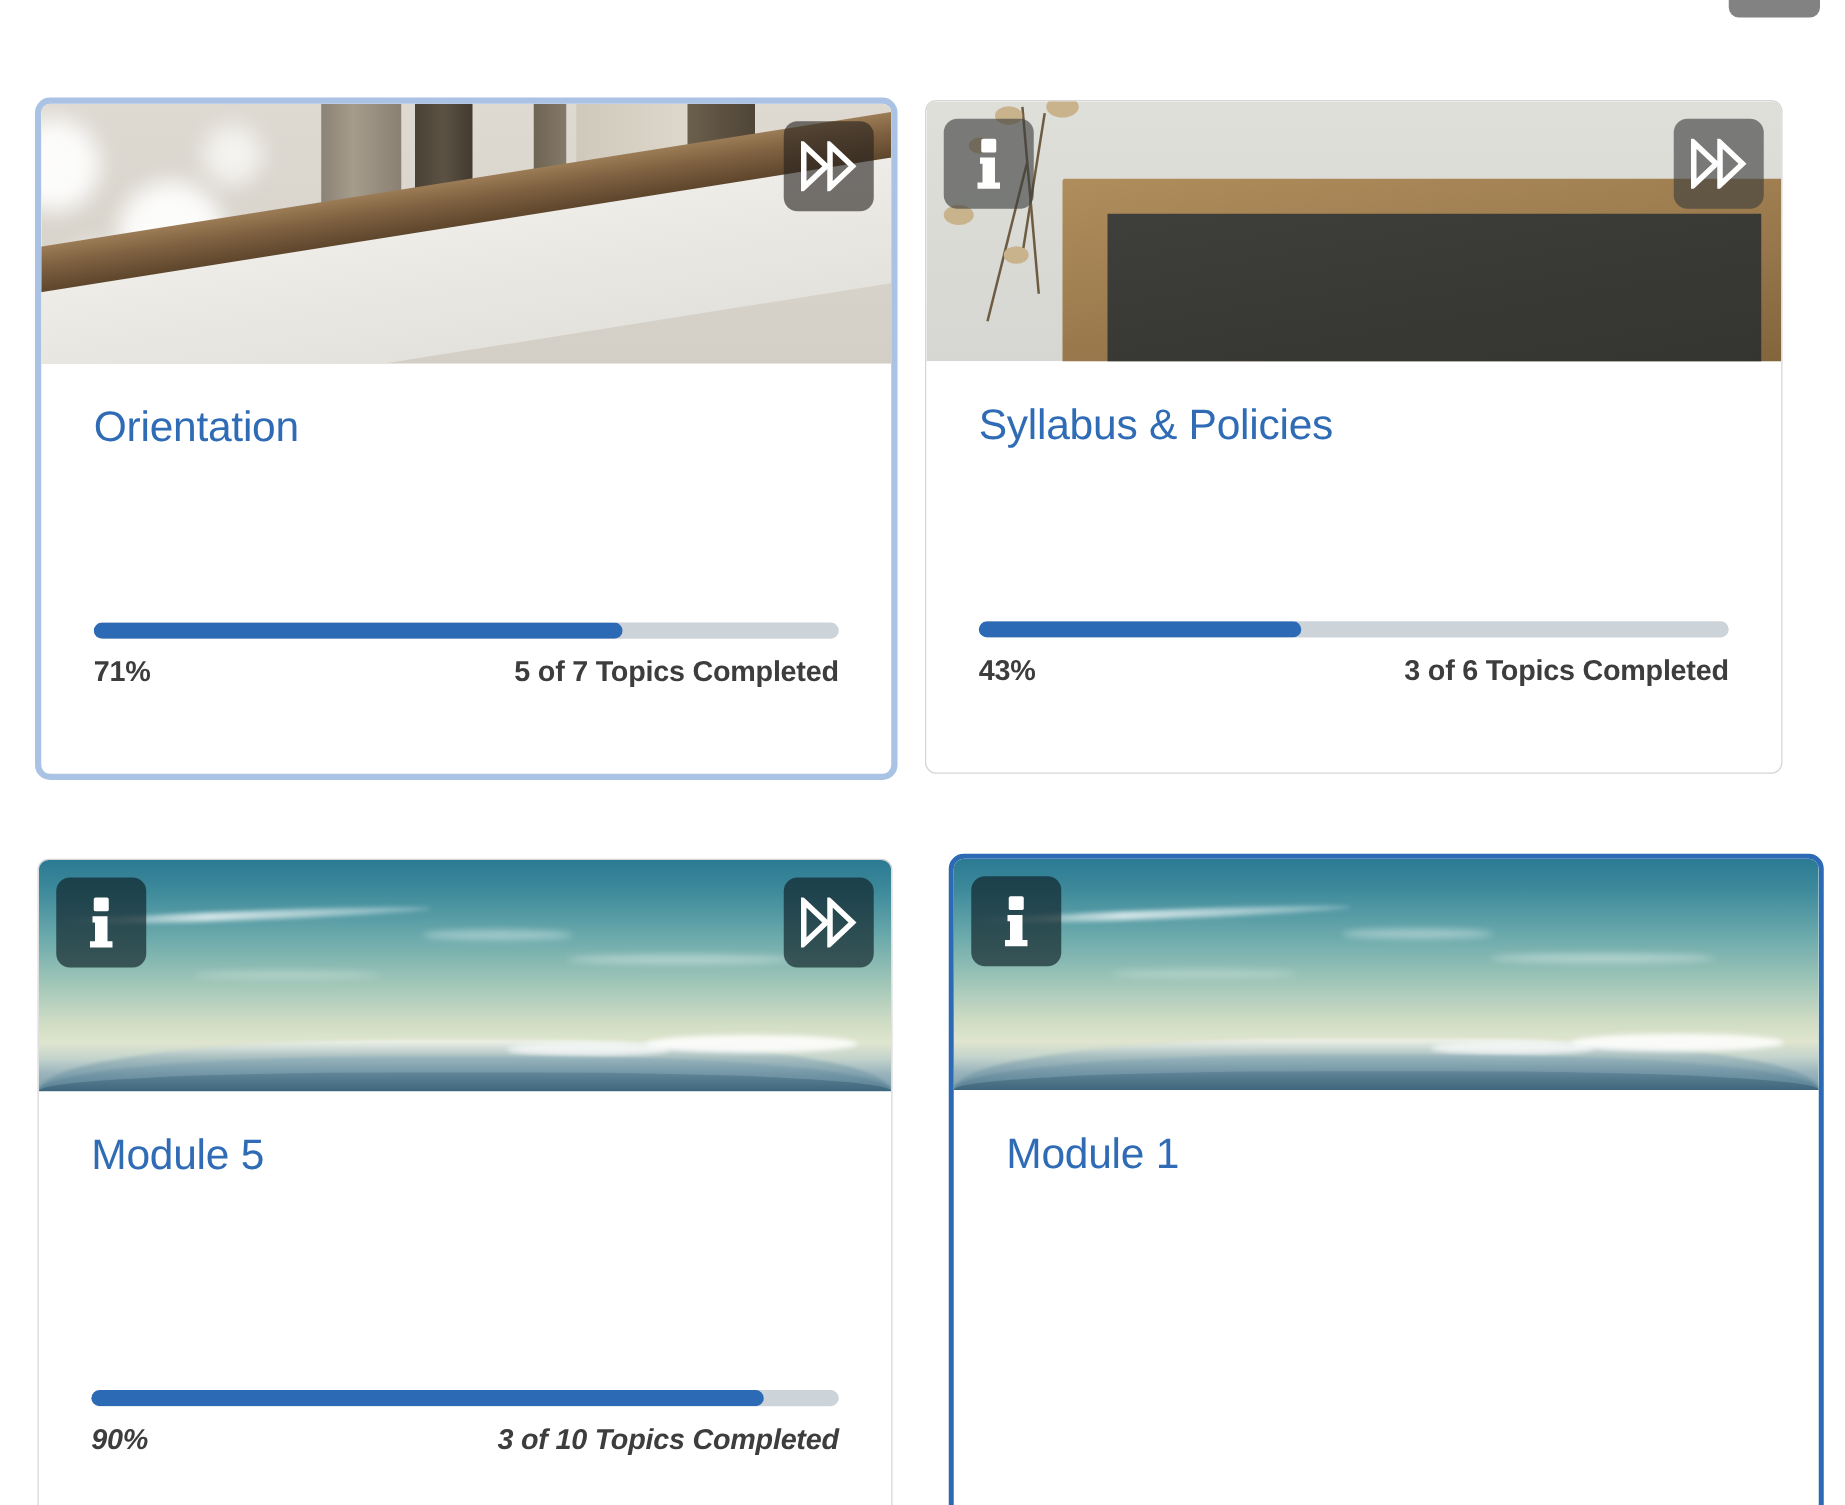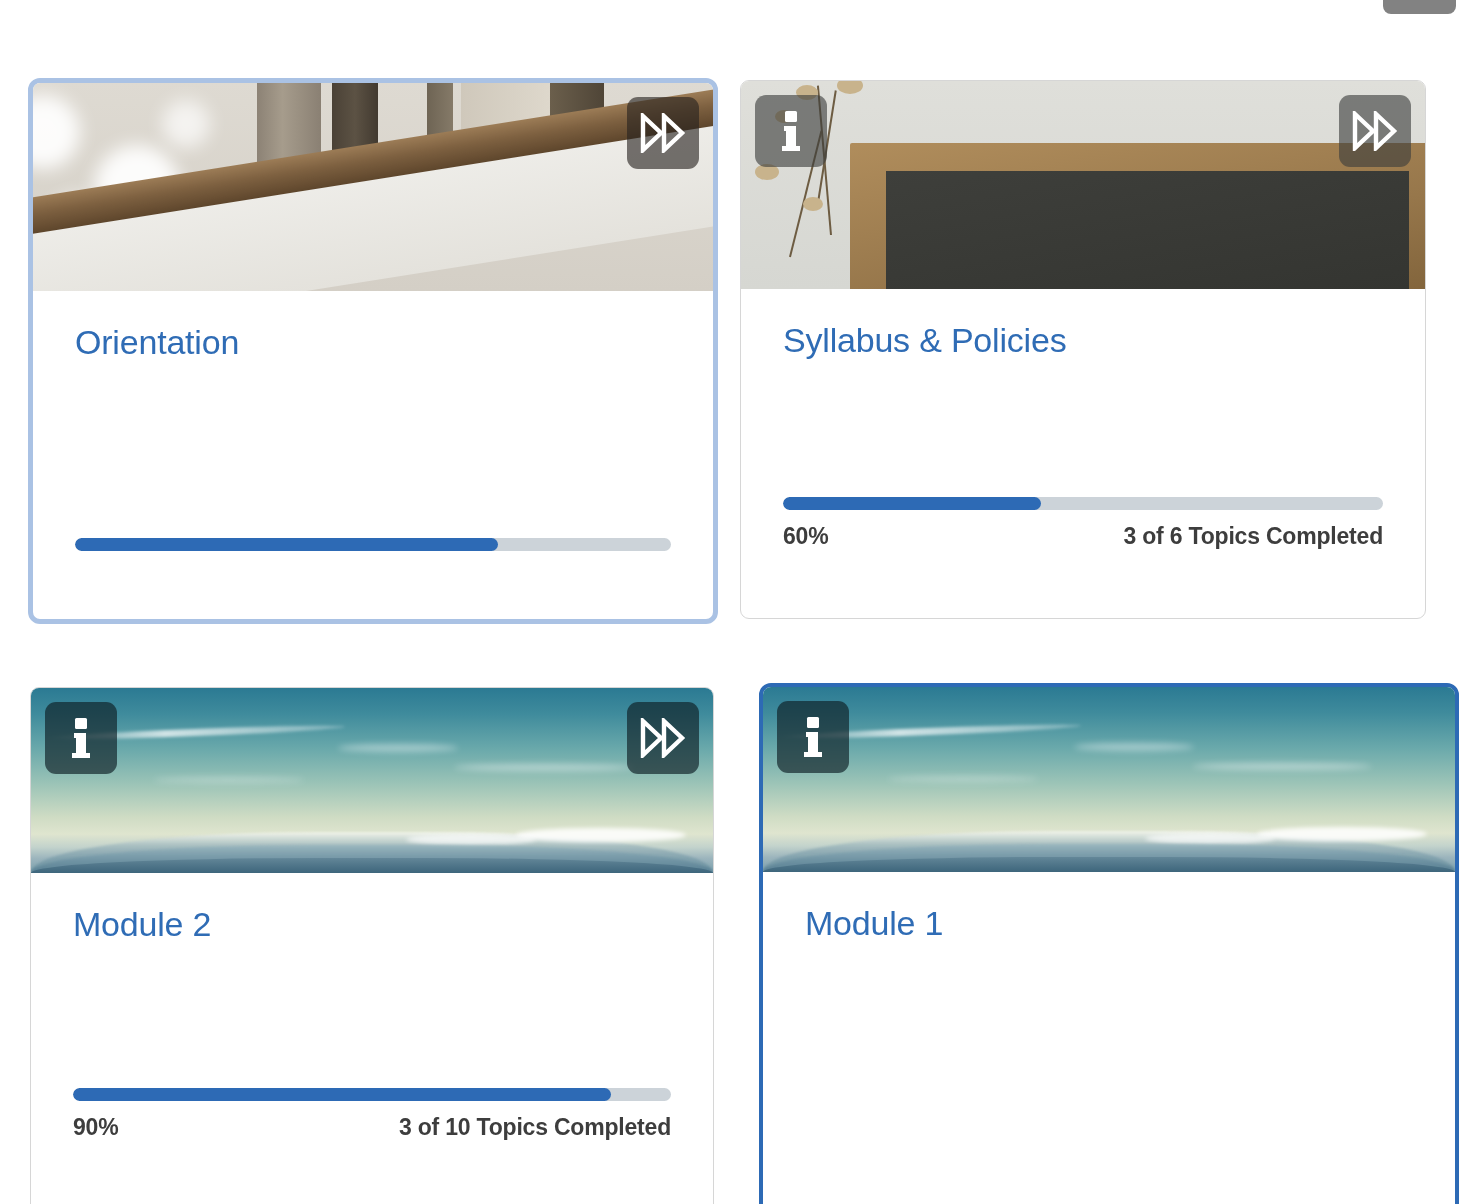--- a/index.html
+++ b/index.html
@@ -252,21 +252,21 @@
     color: #2f6cb5;
     letter-spacing: -0.2px;
   }
 
   .progress-wrap {
     position: absolute;
     left: 42px;
     right: 42px;
     bottom: 68px;
   }
-  .progress-wrap.low { bottom: 80px; }
+  .progress-wrap.low { bottom: 56px; font-style: italic; }
 
   .progress-track {
     width: 100%;
     height: 13px;
     background: #ccd3d9;
     border-radius: 7px;
     overflow: hidden;
   }
   .progress-fill {
     height: 100%;
@@ -314,20 +314,24 @@
             <path d="M24 3 L42 20 L24 37 Z" fill="none" stroke="#ffffff" stroke-width="4.4" stroke-linejoin="miter"></path>
           </svg>
         </button>
       </div>
       <div class="card-body">
         <h3 class="card-title">Orientation</h3>
         <div class="progress-wrap">
           <div class="progress-track">
             <div class="progress-fill" style="width:71%"></div>
           </div>
+          <div class="progress-meta">
+            <span>71%</span>
+            <span>5 of 7 Topics Completed</span>
+          </div>
         </div>
       </div>
     </div>
 
     <div class="card plain" id="card-syllabus">
       <div class="card-media media-tall">
         <div class="media-img img-board">
           <div class="twig-stem" style="left:11%;top:4%;width:2px;height:120px;transform:rotate(9deg);"></div>
           <div class="twig-stem" style="left:13%;top:2%;width:2px;height:150px;transform:rotate(-5deg);"></div>
           <div class="twig-stem" style="left:7%;top:22%;width:2px;height:130px;transform:rotate(14deg);"></div>
@@ -353,21 +357,21 @@
           </svg>
         </button>
       </div>
       <div class="card-body">
         <h3 class="card-title">Syllabus &amp; Policies</h3>
         <div class="progress-wrap">
           <div class="progress-track">
             <div class="progress-fill" style="width:43%"></div>
           </div>
           <div class="progress-meta">
-            <span>60%</span>
+            <span>43%</span>
             <span>3 of 6 Topics Completed</span>
           </div>
         </div>
       </div>
     </div>
 
     <div class="card plain" id="card-module1">
       <div class="card-media media-short">
         <div class="media-img img-sky">
           <div class="contrail"></div>
@@ -387,21 +391,21 @@
           </svg>
         </button>
         <button class="media-btn dark btn-next">
           <svg width="46" height="40" viewBox="0 0 46 40">
             <path d="M3 3 L21 20 L3 37 Z" fill="none" stroke="#ffffff" stroke-width="4.4" stroke-linejoin="miter"></path>
             <path d="M24 3 L42 20 L24 37 Z" fill="none" stroke="#ffffff" stroke-width="4.4" stroke-linejoin="miter"></path>
           </svg>
         </button>
       </div>
       <div class="card-body short">
-        <h3 class="card-title">Module 2</h3>
+        <h3 class="card-title">Module 5</h3>
         <div class="progress-wrap low">
           <div class="progress-track">
             <div class="progress-fill" style="width:90%"></div>
           </div>
           <div class="progress-meta">
             <span>90%</span>
             <span>3 of 10 Topics Completed</span>
           </div>
         </div>
       </div>

